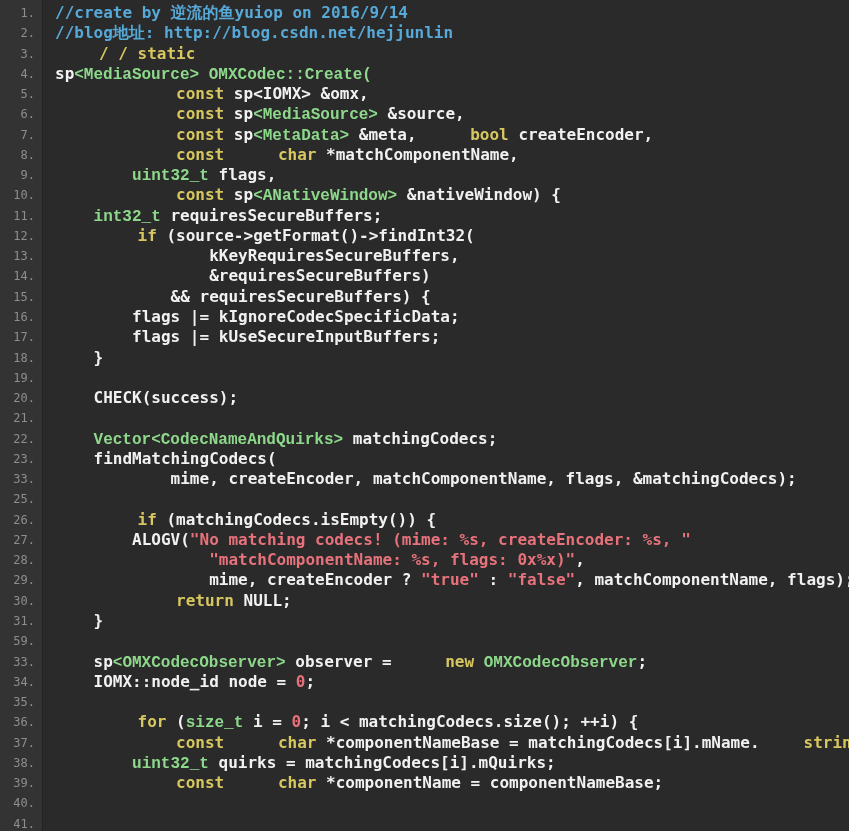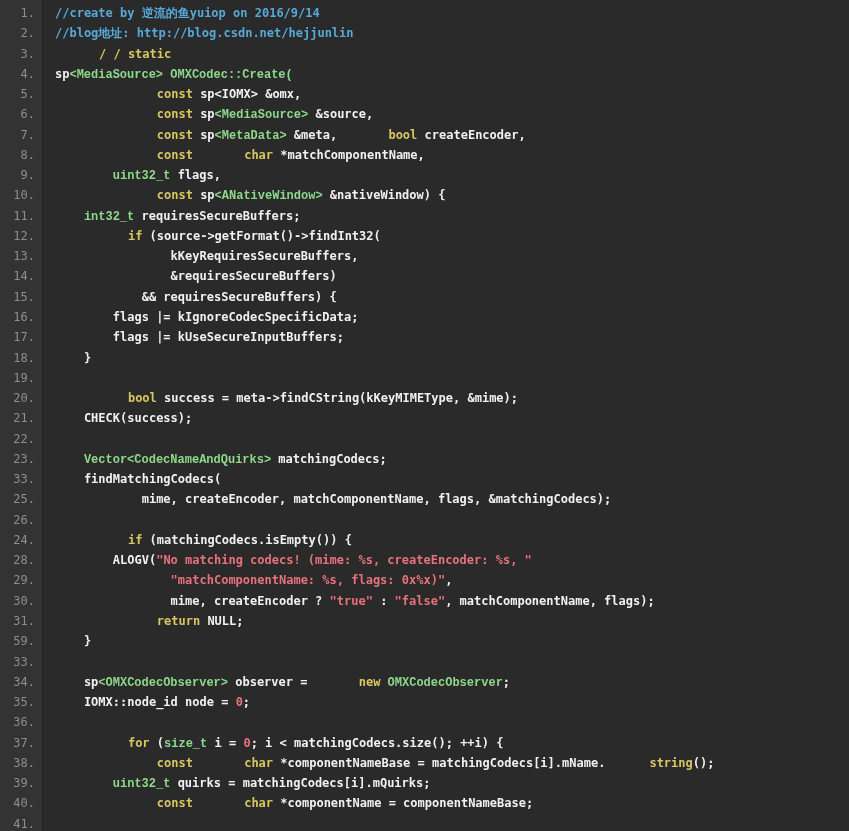--- a/index.html
+++ b/index.html
@@ -23,21 +23,21 @@
   .ln{
     height:var(--lh);line-height:var(--lh);
     font-size:12px;color:var(--c-ln);
     white-space:pre;
   }
   .code{
     flex:1;padding:3px 0 0 12px;overflow:hidden;
   }
   .cl{
     height:var(--lh);line-height:var(--lh);
-    font-size:12px;font-weight:bold;color:var(--c-plain);
+    font-size:16px;font-weight:bold;color:var(--c-plain);
     white-space:pre;
   }
   .tok-plain{color:var(--c-plain);}
   .tok-comment{color:var(--c-comment);}
   .tok-keyword{color:var(--c-keyword);margin-left:44px;}
   .tok-type{color:var(--c-type);font-family:Liberation Mono, monospace;}
   .tok-string{color:var(--c-string);}
   .tok-number{color:var(--c-number);}
 </style>
 </head>
@@ -64,21 +64,21 @@
       <div class="ln">17.</div>
       <div class="ln">18.</div>
       <div class="ln">19.</div>
       <div class="ln">20.</div>
       <div class="ln">21.</div>
       <div class="ln">22.</div>
       <div class="ln">23.</div>
       <div class="ln">33.</div>
       <div class="ln">25.</div>
       <div class="ln">26.</div>
-      <div class="ln">24.</div>
+      <div class="ln">27.</div>
       <div class="ln">28.</div>
       <div class="ln">29.</div>
       <div class="ln">30.</div>
       <div class="ln">31.</div>
       <div class="ln">59.</div>
       <div class="ln">33.</div>
       <div class="ln">34.</div>
       <div class="ln">35.</div>
       <div class="ln">36.</div>
       <div class="ln">37.</div>
@@ -100,21 +100,20 @@
       <div class="cl"><span class="tok-plain">        </span><span class="tok-keyword">const</span><span class="tok-plain"> sp</span><span class="tok-type">&lt;ANativeWindow&gt;</span><span class="tok-plain"> &amp;nativeWindow) {</span></div>
       <div class="cl"><span class="tok-plain">    </span><span class="tok-type">int32_t</span><span class="tok-plain"> requiresSecureBuffers;</span></div>
       <div class="cl"><span class="tok-plain">    </span><span class="tok-keyword">if</span><span class="tok-plain"> (source-&gt;getFormat()-&gt;findInt32(</span></div>
       <div class="cl"><span class="tok-plain">                kKeyRequiresSecureBuffers,</span></div>
       <div class="cl"><span class="tok-plain">                &amp;requiresSecureBuffers)</span></div>
       <div class="cl"><span class="tok-plain">            &amp;&amp; requiresSecureBuffers) {</span></div>
       <div class="cl"><span class="tok-plain">        flags |= kIgnoreCodecSpecificData;</span></div>
       <div class="cl"><span class="tok-plain">        flags |= kUseSecureInputBuffers;</span></div>
       <div class="cl"><span class="tok-plain">    }</span></div>
       <div class="cl"> </div>
-      <div class="cl"><span class="tok-plain">    </span><span class="tok-keyword">bool</span><span class="tok-plain"> success = meta-&gt;findCString(kKeyMIMEType, &amp;mime);</span></div>
       <div class="cl"><span class="tok-plain">    CHECK(success);</span></div>
       <div class="cl"> </div>
       <div class="cl"><span class="tok-plain">    </span><span class="tok-type">Vector&lt;CodecNameAndQuirks&gt;</span><span class="tok-plain"> matchingCodecs;</span></div>
       <div class="cl"><span class="tok-plain">    findMatchingCodecs(</span></div>
       <div class="cl"><span class="tok-plain">            mime, createEncoder, matchComponentName, flags, &amp;matchingCodecs);</span></div>
       <div class="cl"> </div>
       <div class="cl"><span class="tok-plain">    </span><span class="tok-keyword">if</span><span class="tok-plain"> (matchingCodecs.isEmpty()) {</span></div>
       <div class="cl"><span class="tok-plain">        ALOGV(</span><span class="tok-string">"No matching codecs! (mime: %s, createEncoder: %s, "</span></div>
       <div class="cl"><span class="tok-plain">                </span><span class="tok-string">"matchComponentName: %s, flags: 0x%x)"</span><span class="tok-plain">,</span></div>
       <div class="cl"><span class="tok-plain">                mime, createEncoder ? </span><span class="tok-string">"true"</span><span class="tok-plain"> : </span><span class="tok-string">"false"</span><span class="tok-plain">, matchComponentName, flags);</span></div>

